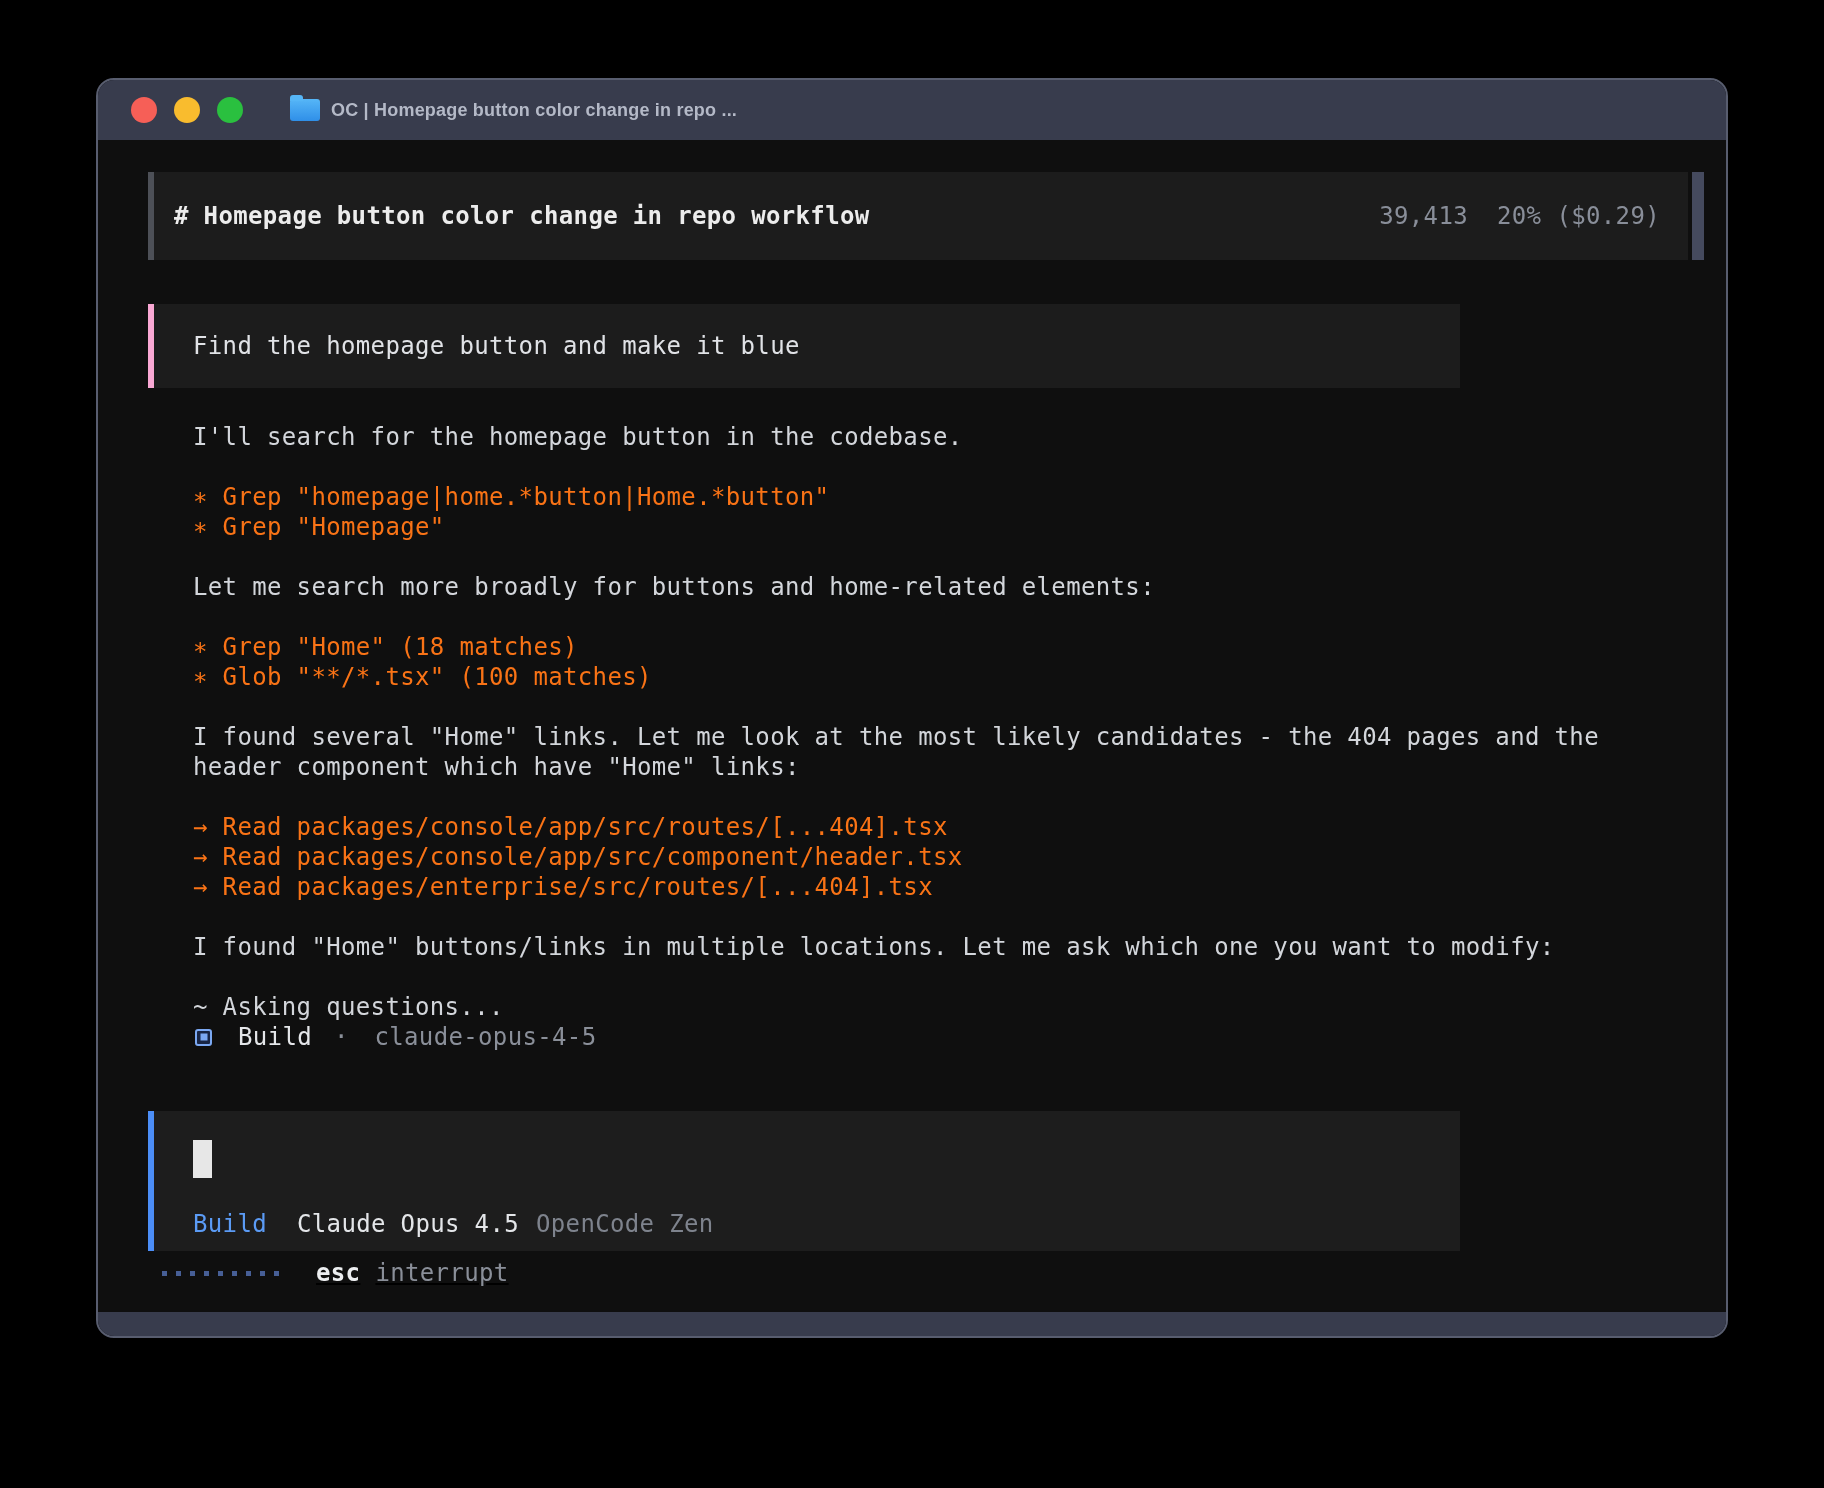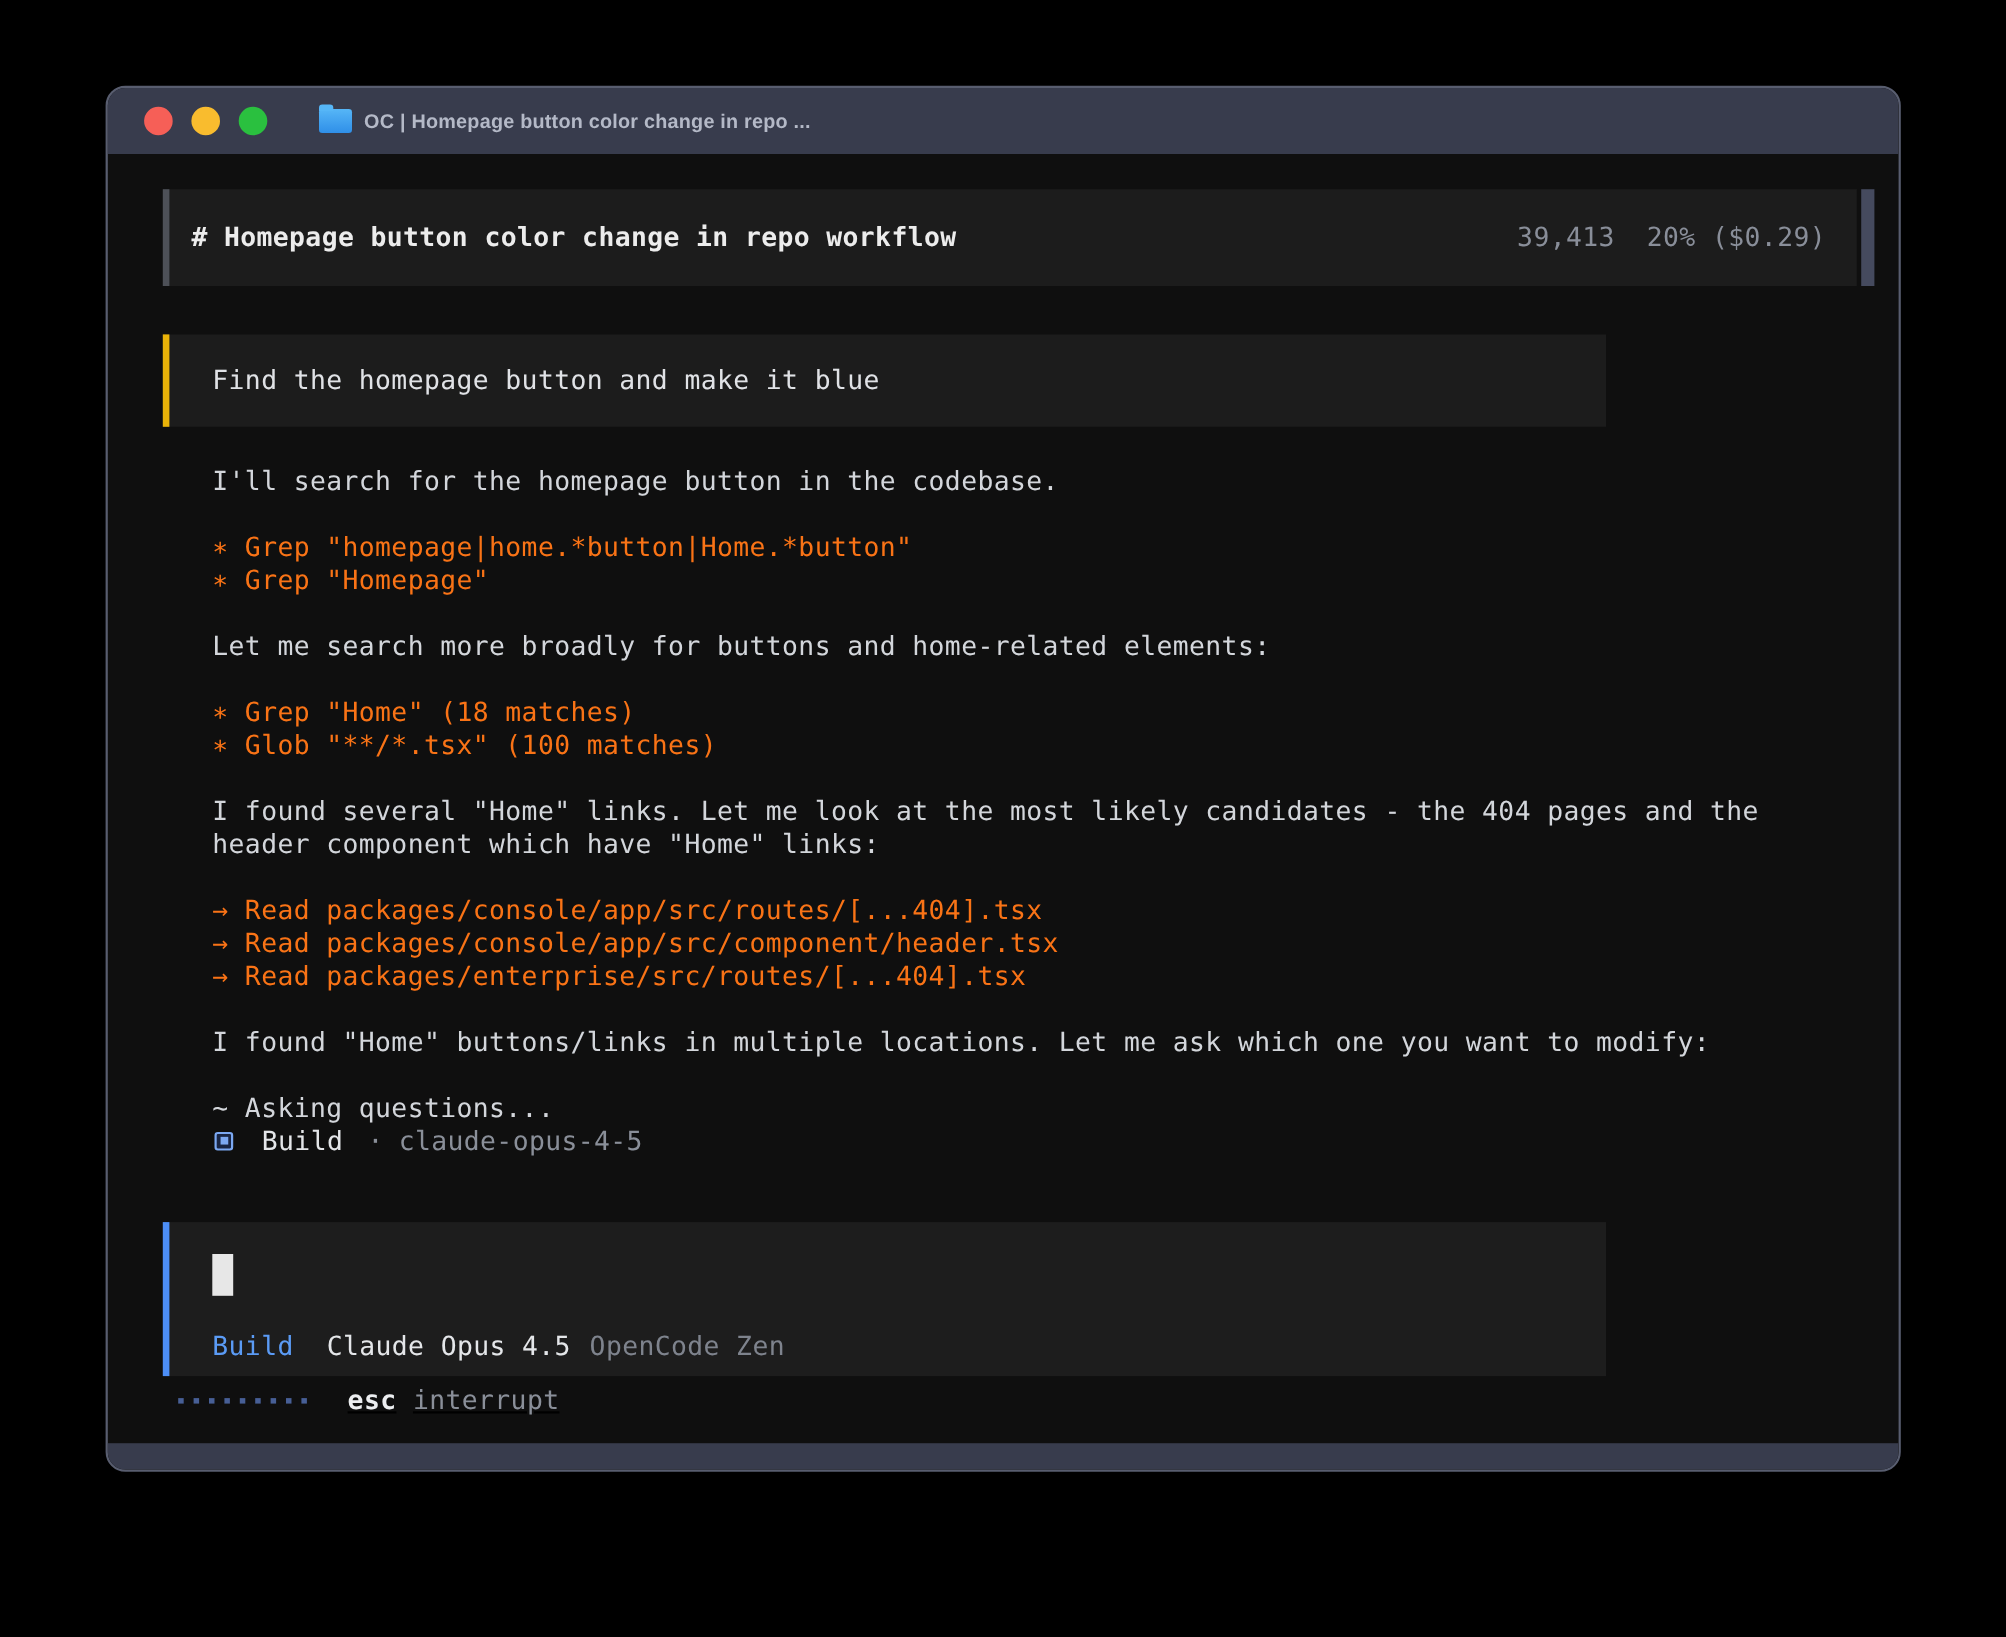--- a/index.html
+++ b/index.html
@@ -39,42 +39,42 @@
   }
   .hdr-title { font-size:24px; letter-spacing:.35px; font-weight:bold; color:#ececec; white-space:pre; }
   .hdr-stats { margin-left:auto; display:flex; align-items:center; color:#898e99; font-size:24px; letter-spacing:.35px; white-space:pre; }
   .gap2 { margin-left:29px; } .gap1 { margin-left:15px; }
 
   .scrollbar { position:absolute; left:1594px; top:92px; width:12px; height:88px; background:#454a5e; }
 
   
   .usermsg {
     position:absolute; left:50px; top:224px; width:1312px; height:84px;
-    background:#1c1c1c; border-left:6px solid #eab308;
+    background:#1c1c1c; border-left:6px solid #f9a8d4;
     display:flex; align-items:center; padding-left:39px;
     font-size:24px; letter-spacing:.35px; color:#e0e2e6; white-space:pre;
   }
 
   
   .conv { position:absolute; left:95px; top:342px; width:1500px; }
   .line { height:30px; line-height:30px; white-space:pre; font-size:24px; letter-spacing:.35px; }
   .line.prose { color:#d3d6db; }
   .line.tool  { color:#f97316; }
   .line.blank { }
 
   .buildrow { height:30px; display:flex; align-items:center; }
   .agent-icon {
     position:relative; width:17px; height:17px; margin-left:2px;
     border:2px solid #7ba8f2; border-radius:3px; background:#182544;
   }
   .agent-icon::after { content:""; position:absolute; left:50%; top:50%; width:7px; height:7px;
     transform:translate(-50%,-50%); background:#7ba8f2; }
   .build-name { margin-left:26px; color:#e4e6e9; font-size:24px; letter-spacing:.35px; }
   .build-sep  { margin-left:22px; color:#8a8f99; font-size:24px; }
-  .build-model{ margin-left:14px; color:#8a8f99; font-size:24px; letter-spacing:.35px; }
+  .build-model{ margin-left:26px; color:#8a8f99; font-size:24px; letter-spacing:.35px; }
 
   
   .inputbox {
     position:absolute; left:50px; top:1031px; width:1312px; height:140px;
     background:#1d1d1d; border-left:6px solid #4c8ef7;
   }
   .cursor { position:absolute; left:39px; top:29px; width:19px; height:38px; background:#e7e7e7; }
   .modelrow { position:absolute; left:39px; bottom:13px; display:flex; align-items:baseline;
     font-size:24px; letter-spacing:.35px; white-space:pre; }
   .m-agent { color:#5b9bf5; }

